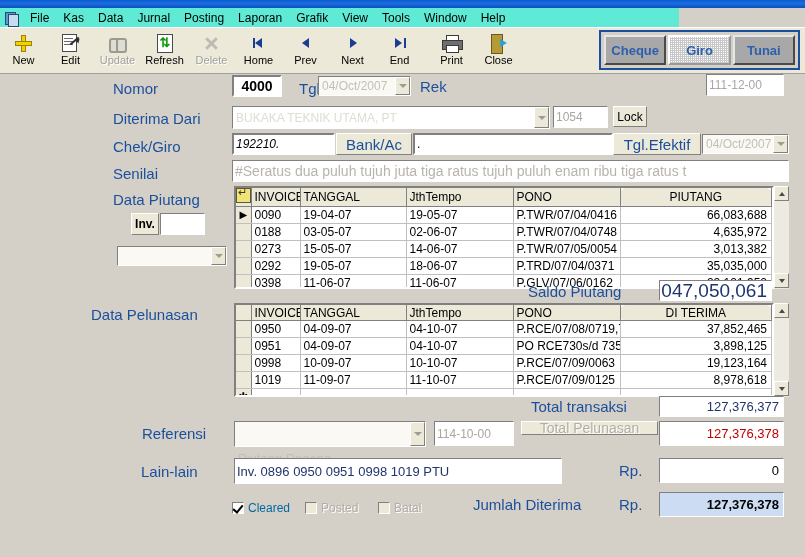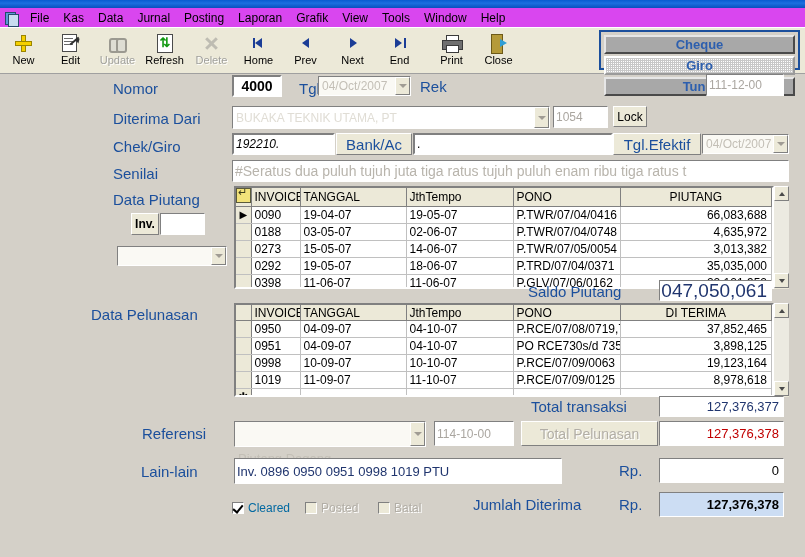--- a/index.html
+++ b/index.html
@@ -13,22 +13,22 @@
   .app{position:relative;width:805px;height:557px;background:#d4d0c8;}
 
   
   .titlebar{
     position:absolute;left:0;top:0;width:805px;height:8px;
     background:linear-gradient(to bottom,#0a5bd0 0%,#1c6fe0 40%,#0a4fbf 100%);
   }
 
   
   .menubar{
-    position:absolute;left:0;top:8px;width:805px;height:19px;
-    background:#d946ef;display:flex;align-items:center;
+    position:absolute;left:0;top:8px;width:679px;height:19px;
+    background:#5eead4;display:flex;align-items:center;
     border-bottom:1px solid #b91c1c;
   }
   .menu-sysicon{
     width:16px;height:15px;margin-left:3px;margin-right:4px;
     position:relative;
   }
   .menu-sysicon .pg{
     position:absolute;left:2px;top:2px;width:9px;height:11px;
     background:#5b9bd5;border:1px solid #27496d;
   }
@@ -102,21 +102,21 @@
   .icon-print .out{position:absolute;left:4px;top:10px;width:11px;height:6px;background:#fff;border:1px solid #3a3a3a;}
 
   .icon-close{position:relative;width:17px;height:18px;}
   .icon-close .door{position:absolute;left:1px;top:0;width:10px;height:18px;background:#b59a38;border:1px solid #6d5a18;}
   .icon-close .arr{position:absolute;left:10px;top:5px;width:0;height:0;border-left:7px solid #2f9fd6;border-top:4px solid transparent;border-bottom:4px solid transparent;}
 
   
   .modegroup{
     position:absolute;right:5px;top:2px;width:201px;height:40px;
     border:2px solid #1b4f9c;background:#d4d0c8;
-    box-sizing:border-box;padding:3px;display:flex;gap:2px;flex-direction:column;
+    box-sizing:border-box;padding:3px;display:flex;gap:2px;
   }
   .modebtn{
     flex:1;height:30px;display:flex;align-items:center;justify-content:center;
     font-size:13px;font-weight:bold;color:#2d5fae;cursor:default;
     background:#a8a8a8;
     border-top:2px solid #e6e6e6;border-left:2px solid #e6e6e6;
     border-right:2px solid #4a4a4a;border-bottom:2px solid #4a4a4a;
     box-sizing:border-box;
   }
   .modebtn.selected{
@@ -190,21 +190,21 @@
     overflow:hidden;
   }
   .grid table{border-collapse:collapse;width:100%;font-size:12px;table-layout:fixed;}
   .grid th{
     background:#ece9d8;color:#000;font-weight:normal;text-align:left;
     padding:0 3px;height:15px;
     border-right:1px solid #808080;border-bottom:1px solid #808080;
     overflow:hidden;white-space:nowrap;
   }
   .grid th.sel{background:#ece9d8;width:14px;padding:0;}
-  .grid th.right{text-align:center;}
+  .grid th.right{text-align:center;border-radius:6px;}
   .grid td{
     height:16px;padding:0 3px;border-right:1px solid #c0c0c0;border-bottom:1px solid #c0c0c0;
     overflow:hidden;white-space:nowrap;color:#000;
   }
   .grid td.marker{background:#ece9d8;width:14px;padding:0;text-align:center;border-right:1px solid #808080;}
   .grid td.num{text-align:right;padding-right:4px;}
   .hdrbox{
     width:13px;height:13px;background:#f2e27a;border:1px solid #5a5a3a;
     display:inline-block;position:relative;
   }
@@ -593,21 +593,21 @@
   <div class="fld num navy" style="left:659px;top:396px;width:125px;height:21px;font-size:13px;">127,376,377</div>
 
   <div class="lbl" style="left:142px;top:425px;">Referensi</div>
   <div class="combo dimbg" style="left:234px;top:421px;width:192px;height:26px;">
     <span class="txt" style="font-size:13px;margin-top:48px;">Piutang Dagang</span>
     <span class="arrow">
         <i></i>
       </span>
   </div>
   <div class="fld dim" style="left:434px;top:421px;width:80px;height:25px;">114-10-00</div>
-  <div class="btn3d disabled" style="left:521px;top:421px;width:137px;height:25px;font-size:14px;">Total Pelunasan</div>
+  <div class="btn3d disabled" style="left:521px;top:421px;width:137px;height:14px;font-size:14px;">Total Pelunasan</div>
   <div class="fld num red" style="left:659px;top:421px;width:125px;height:25px;font-size:13px;">127,376,378</div>
 
   <div class="lbl" style="left:141px;top:463px;">Lain-lain</div>
   <div class="fld navy" style="left:234px;top:458px;width:328px;height:26px;font-size:13px;color:#20356e;">Inv. 0896 0950 0951 0998 1019 PTU</div>
   <div class="lbl" style="left:619px;top:462px;">Rp.</div>
   <div class="fld num" style="left:659px;top:458px;width:125px;height:25px;font-size:13px;">0</div>
 
   <div class="cbwrap" style="left:232px;top:500px;">
     <span class="cbbox">
         <span class="tick"></span>

